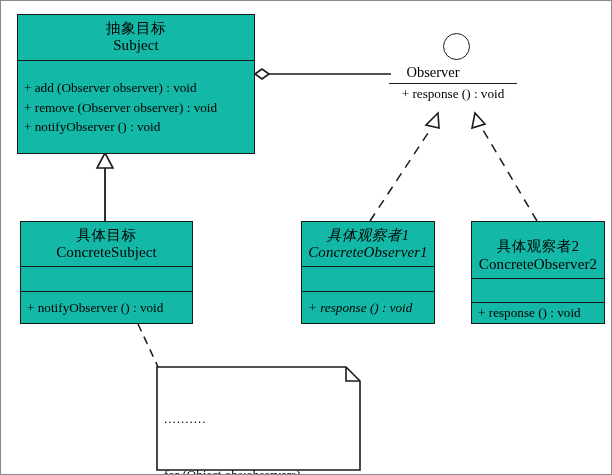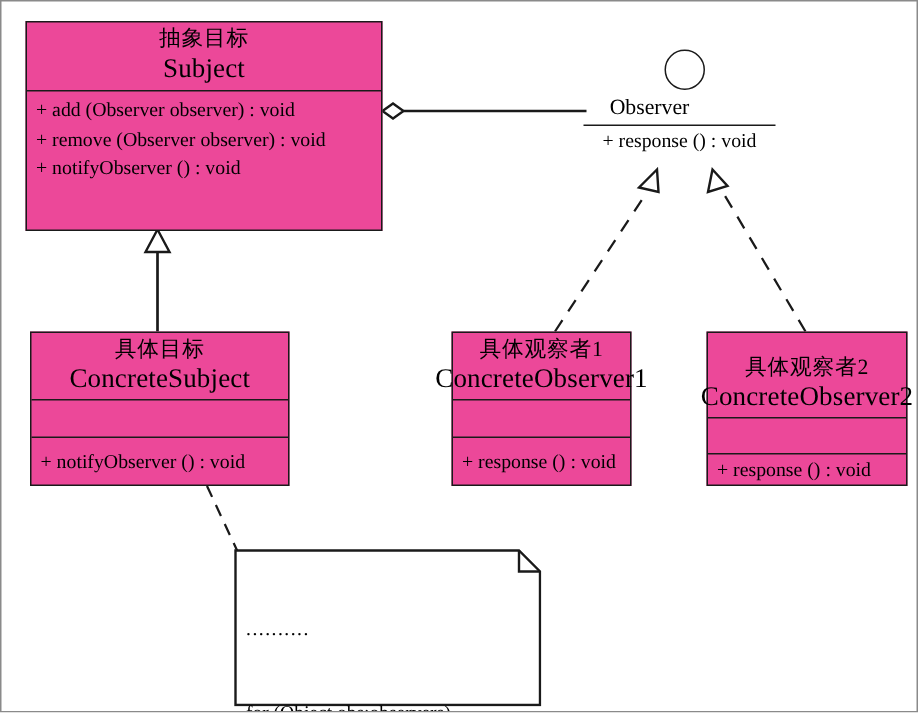--- a/index.html
+++ b/index.html
@@ -18,21 +18,21 @@
     background: #ffffff;
     overflow: hidden;
     box-sizing: border-box;
     border: 1px solid #8a8a8a;
   }
 
   
   .uml-class {
     position: absolute;
     border: 1.6px solid #1a1a1a;
-    background: #ec4899;
+    background: #14b8a6;
     box-sizing: border-box;
     display: flex;
     flex-direction: column;
   }
   .compartment {
     box-sizing: border-box;
     display: flex;
     flex-direction: column;
     justify-content: center;
   }
@@ -43,21 +43,21 @@
     align-items: center;
     justify-content: center;
     text-align: center;
     line-height: 1.18;
   }
   .cn-cn {           
     font-size: 14.5px;
     letter-spacing: 0.5px;
   }
   .cn-en {           
-    font-size: 18px;
+    font-size: 15px;
     letter-spacing: 0.1px;
   }
   .member {
     font-size: 13.2px;
     padding: 1px 6px;
     white-space: nowrap;
     line-height: 1.33;
   }
   .empty-compartment {
     min-height: 24px;
@@ -146,21 +146,21 @@
     <g>
       <line x1="137" y1="323" x2="158" y2="368" stroke="#1a1a1a" stroke-width="1.5" stroke-dasharray="8,6"></line>
     </g>
   </svg>
 
   <div class="uml-class" style="left:16px; top:13px; width:238px; height:140px;">
     <div class="compartment name-compartment" style="height:45px;">
       <div class="cn-cn">抽象目标</div>
       <div class="cn-en">Subject</div>
     </div>
-    <div class="compartment divided" style="flex:1; justify-content:flex-start; padding-top:2px;">
+    <div class="compartment divided" style="flex:1; justify-content:flex-start; padding-top:17px;">
       <div class="member">+ add (Observer observer) : void</div>
       <div class="member">+ remove (Observer observer) : void</div>
       <div class="member">+ notifyObserver () : void</div>
     </div>
   </div>
 
   <div class="iface-circle" style="left:442px; top:32px; width:27px; height:27px;"></div>
   <div class="iface-name" style="left:368px; top:63px; width:128px;">Observer</div>
   <div class="iface-rule" style="left:388px; top:82px; width:128px;"></div>
   <div class="iface-op" style="left:384px; top:85px; width:136px;">+ response () : void</div>
@@ -169,21 +169,21 @@
     <div class="compartment name-compartment" style="height:44px;">
       <div class="cn-cn">具体目标</div>
       <div class="cn-en">ConcreteSubject</div>
     </div>
     <div class="compartment divided empty-compartment" style="height:25px;"></div>
     <div class="compartment divided" style="flex:1;">
       <div class="member">+ notifyObserver () : void</div>
     </div>
   </div>
 
-  <div class="uml-class" style="left:300px; top:220px; width:120px; height:103px;">
+  <div class="uml-class" style="left:300px; top:220px; width:134px; height:103px;font-style:italic;">
     <div class="compartment name-compartment" style="height:44px;">
       <div class="cn-cn">具体观察者1</div>
       <div class="cn-en">ConcreteObserver1</div>
     </div>
     <div class="compartment divided empty-compartment" style="height:25px;"></div>
     <div class="compartment divided" style="flex:1;">
       <div class="member">+ response () : void</div>
     </div>
   </div>
 

